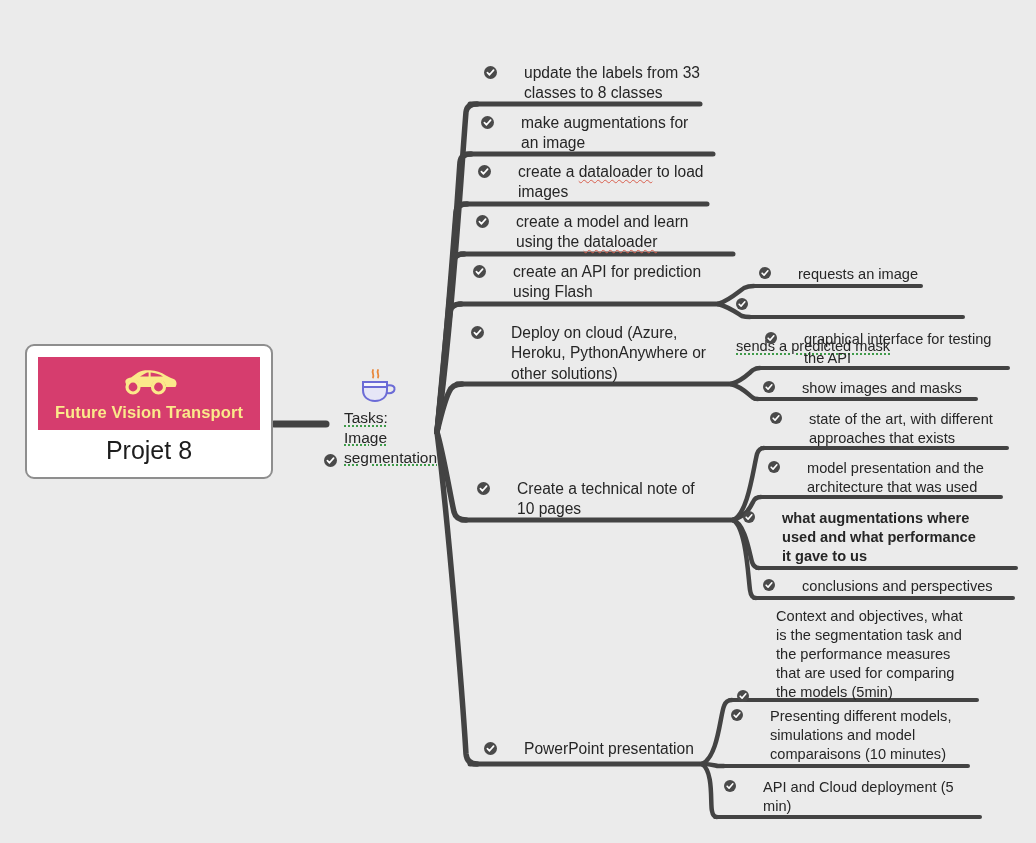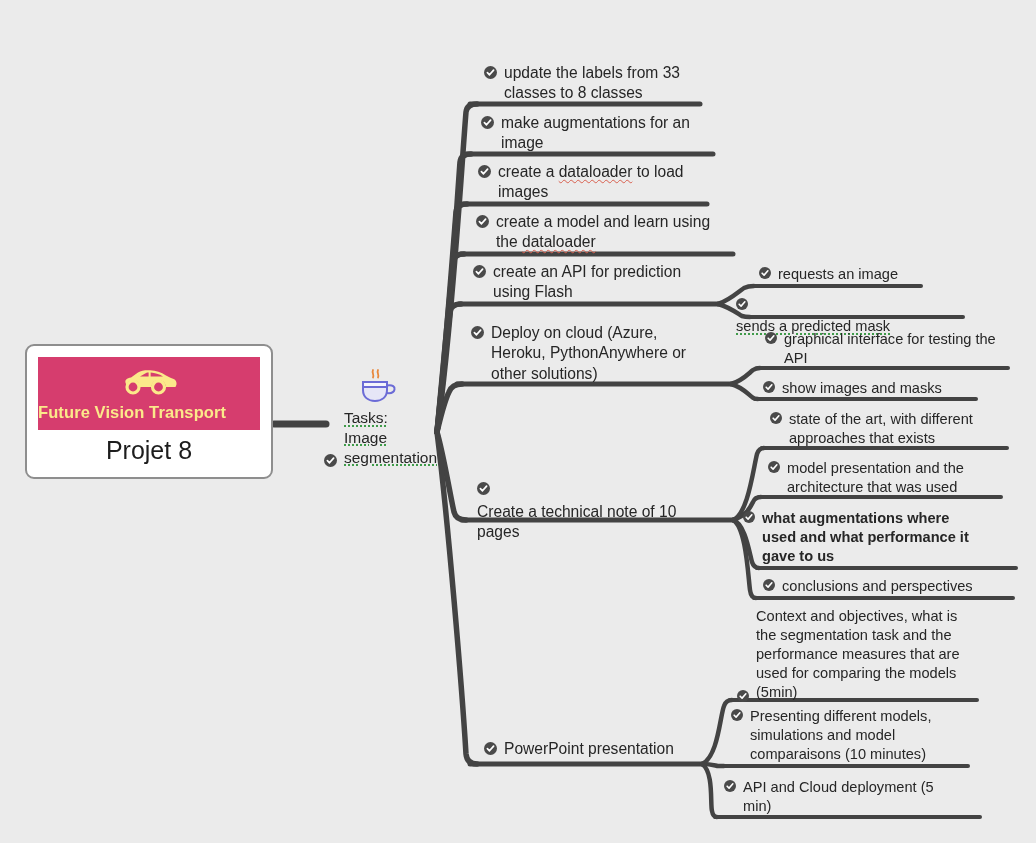--- a/index.html
+++ b/index.html
@@ -48,21 +48,21 @@
     background: #ffffff;
     border: 2px solid #8e8e8e;
     border-radius: 9px;
     box-sizing: border-box;
     overflow: hidden;
   }
   .root-banner {
     background: #d63d6e;
     margin: 11px 11px 0 11px;
     padding: 10px 0 9px 0;
-    text-align: left;
+    text-align: center;
   }
   .car-icon {
     display: block;
     margin: 0 auto 8px auto;
   }
   .root-brand {
     color: #fbe98a;
     font-size: 16.5px;
     font-weight: bold;
     letter-spacing: 0.1px;
@@ -97,21 +97,21 @@
     color: #262626;
     line-height: 1.28;
     width: 78px;
   }
 
   
   .node {
     position: absolute;
     display: flex;
     align-items: flex-start;
-    gap: 7px;
+    gap: 27px;
     box-sizing: border-box;
   }
   .node .label {
     color: #262626;
     line-height: 1.3;
   }
   .node.lvl1 .label { font-size: 15.6px; }
   .node.lvl2 .label { font-size: 14.6px; }
 
   
@@ -265,21 +265,21 @@
   </div>
 
   <div class="node lvl1" style="left:471px; top:323px; width:238px;">
     <svg class="chk" width="13" height="13" viewBox="0 0 13 13">
       <circle cx="6.5" cy="6.5" r="6.5" fill="#4a4a4a"></circle>
       <path d="M3.4 6.7 L5.5 8.8 L9.6 4.1" stroke="#fff" stroke-width="1.7" fill="none" stroke-linecap="round" stroke-linejoin="round"></path>
     </svg>
     <div class="label">Deploy on cloud (Azure, Heroku, PythonAnywhere or other solutions)</div>
   </div>
 
-  <div class="node lvl1" style="left:477px; top:479px; width:238px;flex-direction:column;">
+  <div class="node lvl1" style="left:477px; top:479px; width:238px;">
     <svg class="chk" width="13" height="13" viewBox="0 0 13 13">
       <circle cx="6.5" cy="6.5" r="6.5" fill="#4a4a4a"></circle>
       <path d="M3.4 6.7 L5.5 8.8 L9.6 4.1" stroke="#fff" stroke-width="1.7" fill="none" stroke-linecap="round" stroke-linejoin="round"></path>
     </svg>
     <div class="label">Create a technical note of 10 pages</div>
   </div>
 
   <div class="node lvl1" style="left:484px; top:739px; width:230px;">
     <svg class="chk" width="13" height="13" viewBox="0 0 13 13">
       <circle cx="6.5" cy="6.5" r="6.5" fill="#4a4a4a"></circle>

